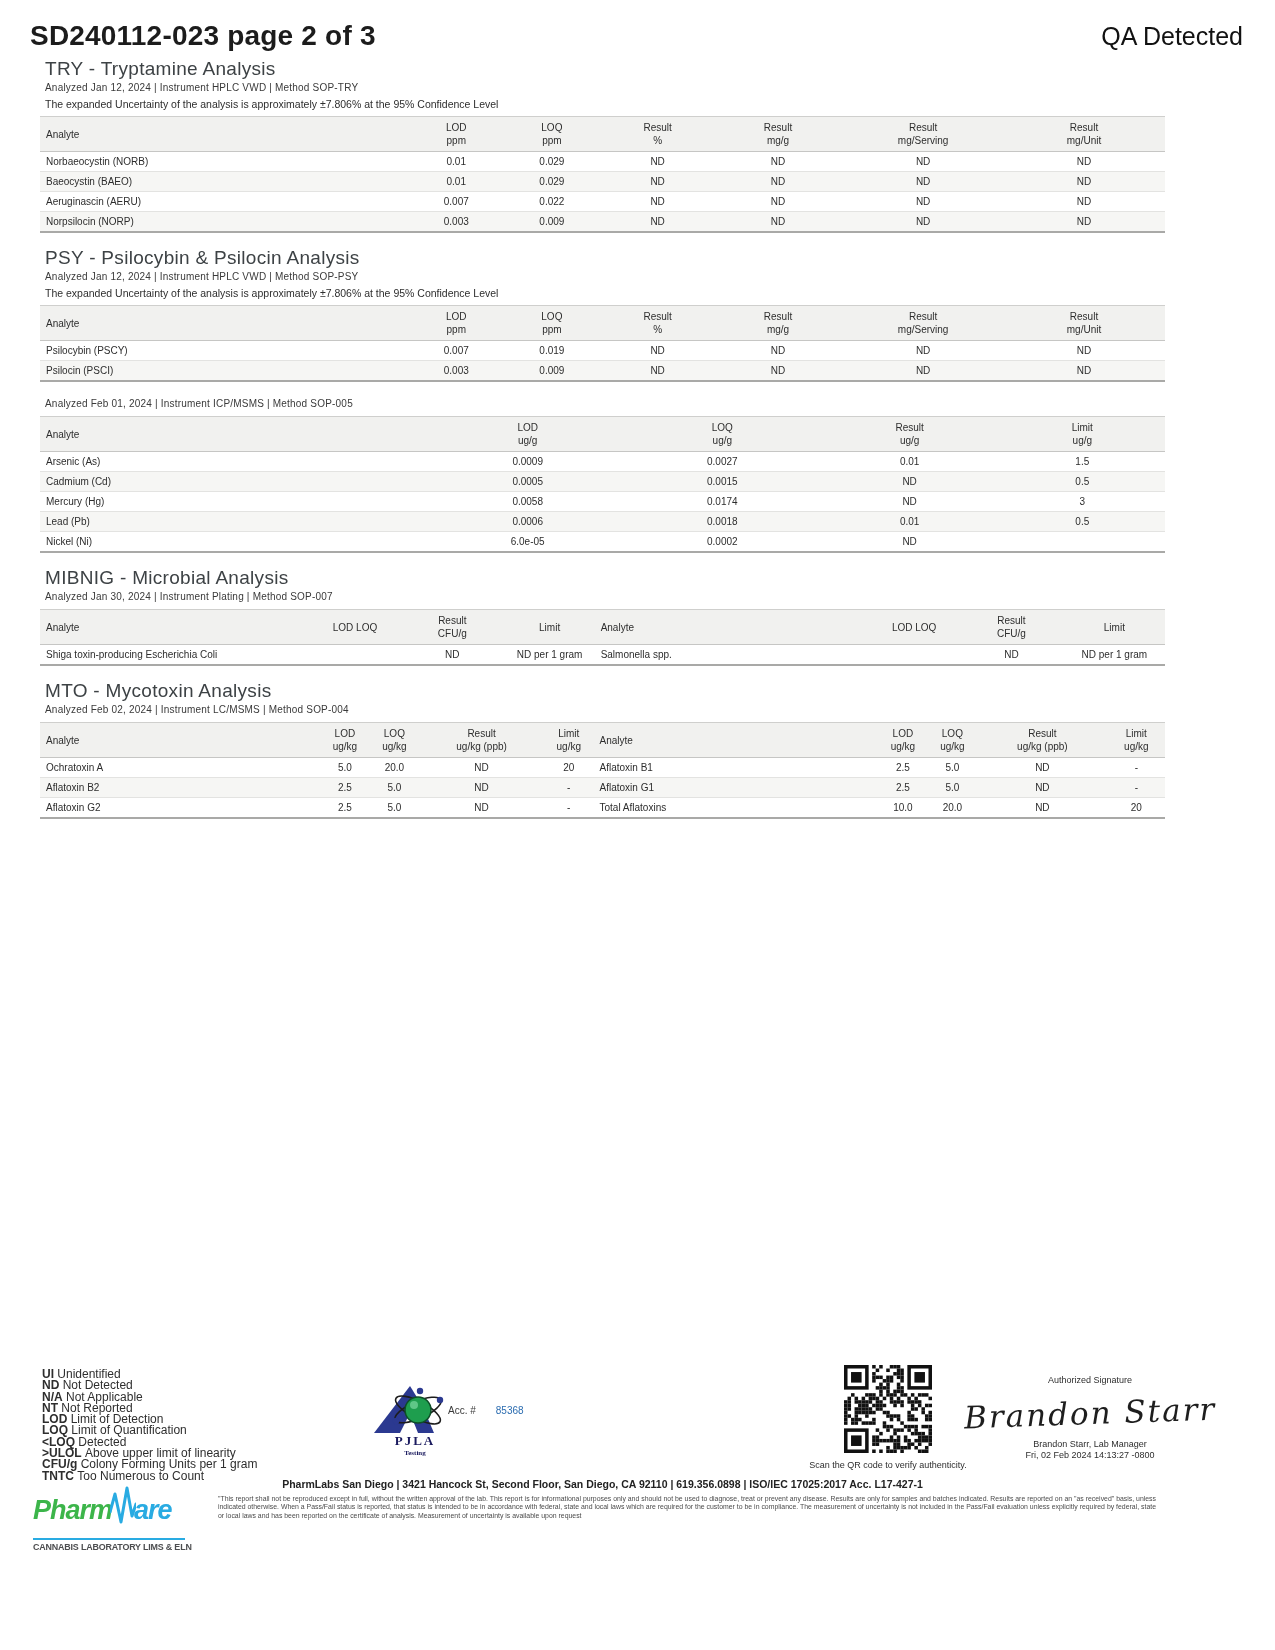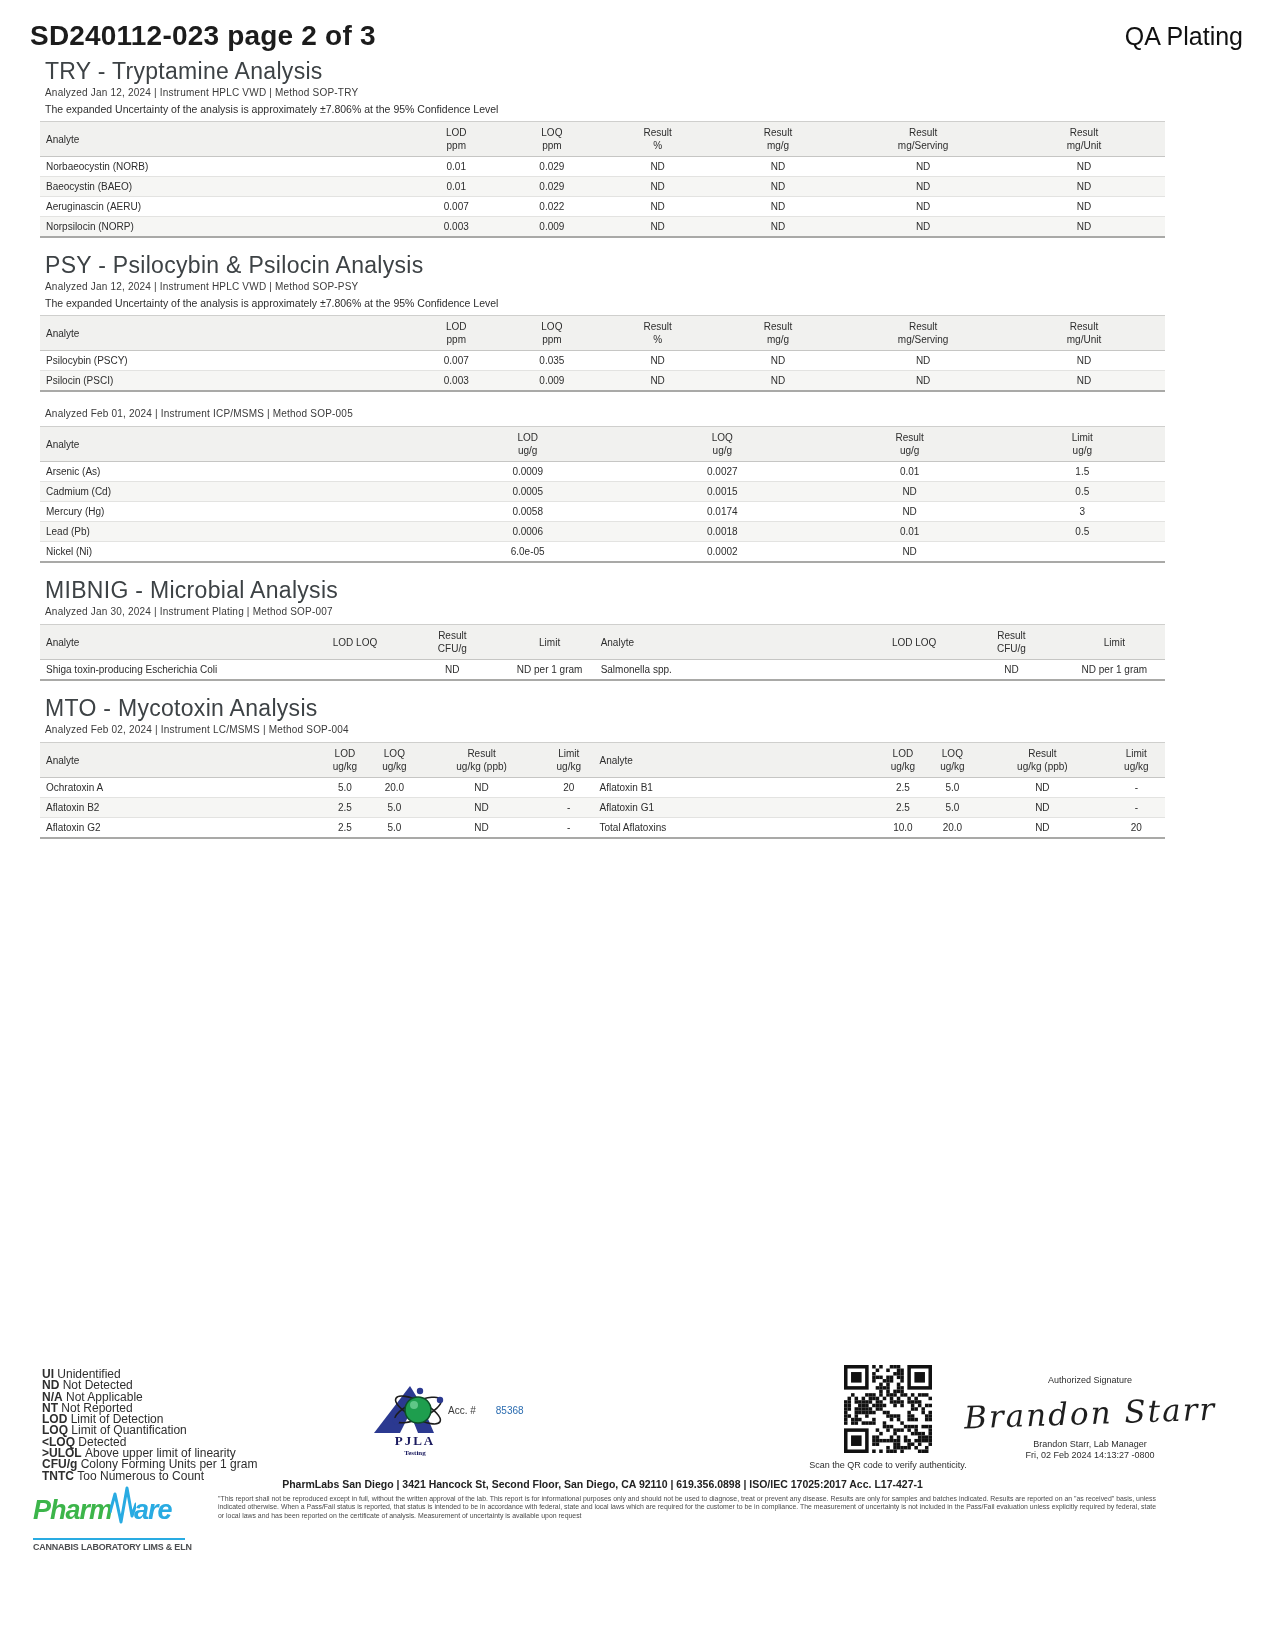--- a/index.html
+++ b/index.html
@@ -8,21 +8,21 @@
 
   
   .hdr { display:flex; justify-content:space-between; align-items:flex-start; padding:20px 32px 0 30px; }
   .hdr-title { font-size:28px; font-weight:700; color:#1c1c1c; letter-spacing:0.2px; }
   .hdr-right { font-size:25px; font-weight:400; color:#111; padding-top:2px; }
 
   
   main { padding:2px 0 0 0; }
   section.analysis { margin:14px 110px 0 40px; width:1125px; }
   section.analysis:first-child { margin-top:4px; }
-  .sec-title { font-size:23px; font-weight:500; color:#3d4245; letter-spacing:0.3px; padding-left:5px; }
+  .sec-title { font-size:19px; font-weight:500; color:#3d4245; letter-spacing:0.3px; padding-left:5px; }
   .sec-meta { font-size:10px; color:#3a3a3a; padding:2px 0 0 5px; letter-spacing:0.2px; }
   .sec-unc { font-size:10.5px; color:#2e2e2e; padding:5px 0 3px 5px; }
   .sec-gap { height:4px; }
 
   table.rpt { width:100%; border-collapse:collapse; table-layout:fixed; font-size:10px; margin-top:3px; }
   table.rpt thead th { background:#f1f1ef; font-weight:400; color:#2e2e2e; vertical-align:middle;
       border-top:1px solid #cfcfcd; border-bottom:1px solid #c6c6c4; padding:4px 3px; line-height:1.3; text-align:center; height:30px; }
   table.rpt thead th.left { text-align:left; padding-left:6px; }
   table.rpt tbody td { padding:4px 3px; border-bottom:1px solid #e3e3e1; text-align:center; color:#2d2d2d; height:18px; }
   table.rpt tbody td.left { text-align:left; padding-left:6px;margin-left:8px; }
@@ -63,21 +63,21 @@
   .brand-pulse { margin:0 -2px 2px -2px; }
   .brand-tag { font-size:9.6px; font-weight:700; color:#4d4e50; letter-spacing:-0.2px; transform:scaleX(0.93); transform-origin:left; margin-top:1px; white-space:nowrap; }
 </style>
 </head>
 <body>
 
 <div class="page">
 
   <div class="hdr">
     <div class="hdr-title">SD240112-023 page 2 of 3</div>
-    <div class="hdr-right">QA Plating</div>
+    <div class="hdr-right">QA Detected</div>
   </div>
 
   <main id="sections">
       <section class="analysis">
         <div class="sec-title">TRY - Tryptamine Analysis</div>
         <div class="sec-meta">Analyzed Jan 12, 2024  |  Instrument HPLC VWD  | Method SOP-TRY</div>
         <div class="sec-unc">The expanded Uncertainty of the analysis is approximately ±7.806% at the 95% Confidence Level</div>
         <table class="rpt">
           <colgroup>
             <col style="width: 33%;">
@@ -201,21 +201,21 @@
               <th>
                 <div>Result</div>
                 <div>mg/Unit</div>
               </th>
             </tr>
           </thead>
           <tbody>
             <tr>
               <td class="left">Psilocybin (PSCY)</td>
               <td class="">0.007</td>
-              <td class="">0.035</td>
+              <td class="">0.019</td>
               <td class="val-nd">ND</td>
               <td class="val-nd">ND</td>
               <td class="val-nd">ND</td>
               <td class="val-nd">ND</td>
             </tr>
             <tr>
               <td class="left">Psilocin (PSCI)</td>
               <td class="">0.003</td>
               <td class="">0.009</td>
               <td class="val-nd">ND</td>

